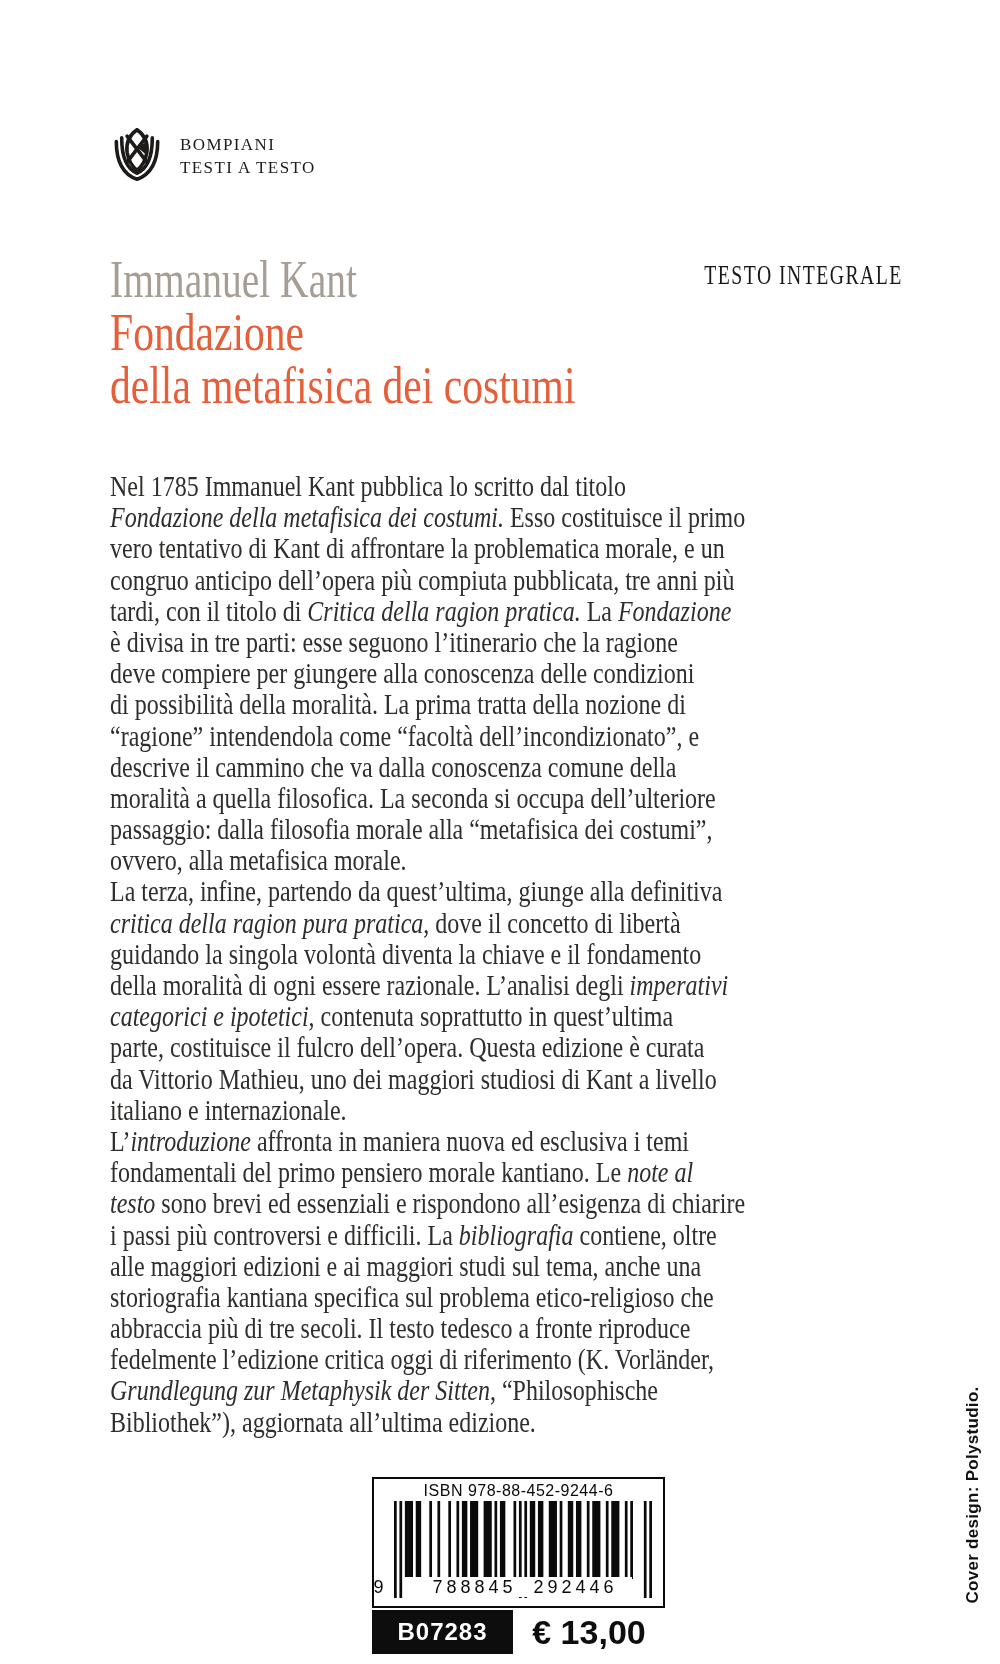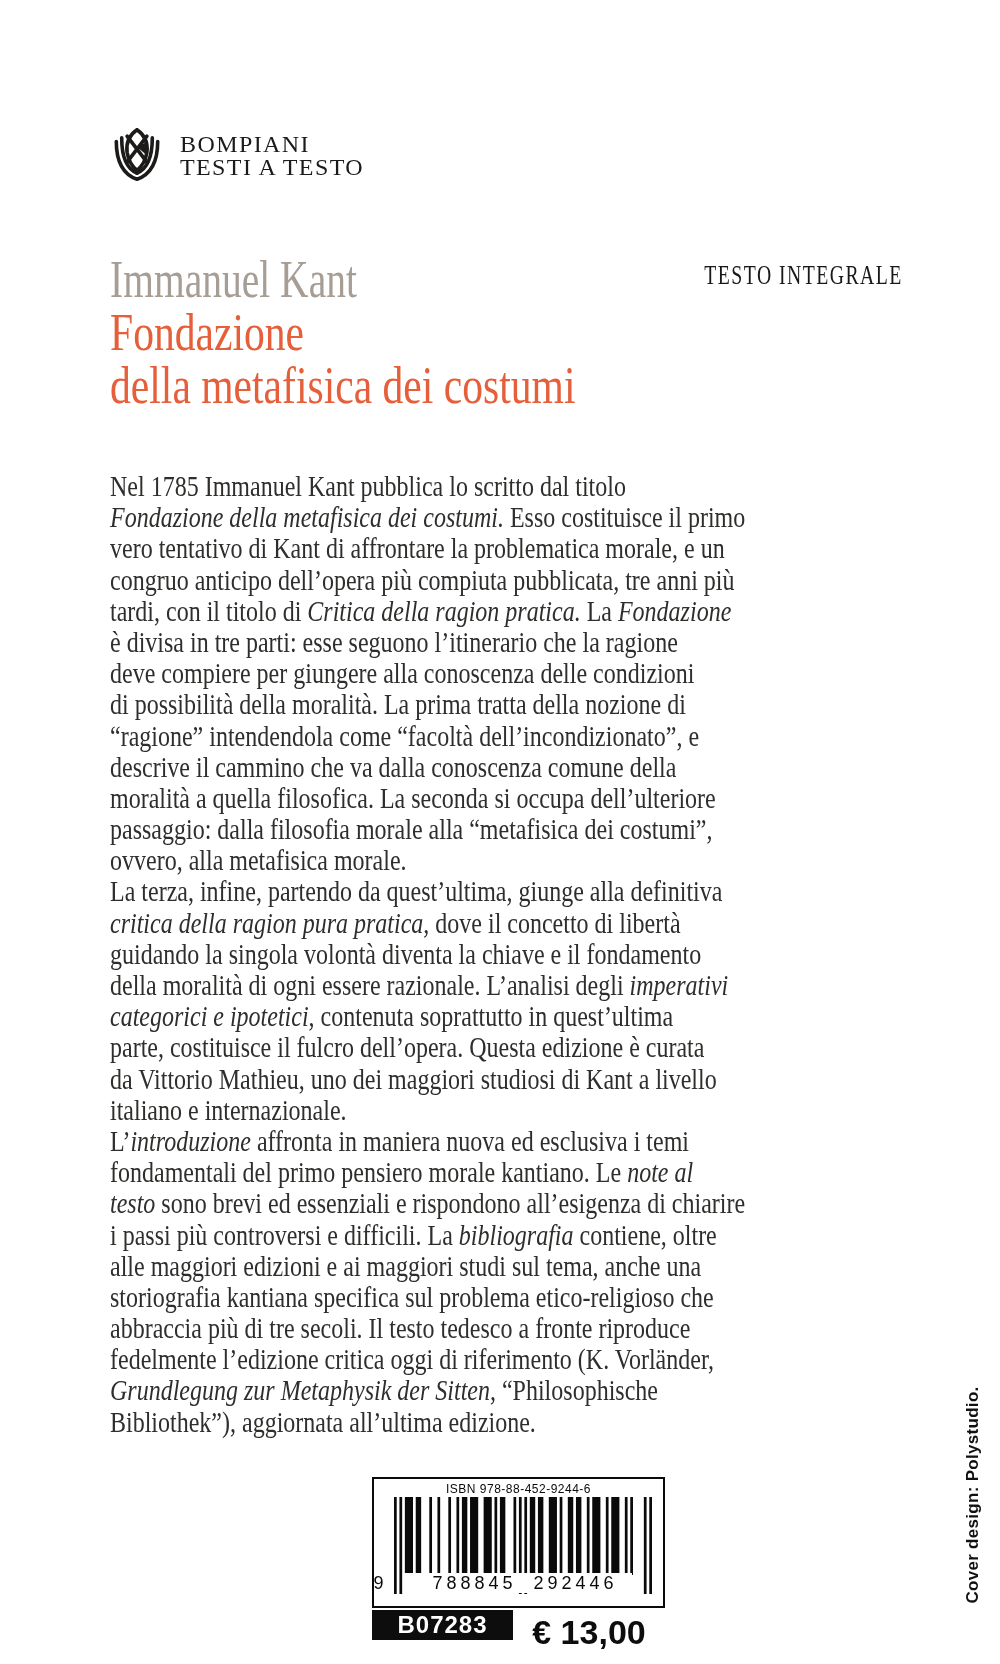--- a/index.html
+++ b/index.html
@@ -2,51 +2,51 @@
 <html><head>
 <meta charset="utf-8">
 <style>
   html,body{margin:0;padding:0;background:#888;}
   .page{position:relative;width:1000px;height:1664px;background:#ffffff;
         font-family:"Liberation Serif",serif;color:#2f2e2c;overflow:hidden;margin:0 auto;}
 
   
   .brand{position:absolute;left:110px;top:126px;display:flex;gap:16px;align-items:flex-start;}
   .brand svg{display:block;}
-  .brand-text{padding-top:7px;font-size:24px;line-height:23px;letter-spacing:1.4px;
+  .brand-text{padding-top:7px;font-size:17px;line-height:23px;letter-spacing:1.4px;
               color:#1d1b19;white-space:nowrap;}
 
   
   .author{position:absolute;left:110px;top:250px;font-size:52px;color:#a69d95;
           white-space:nowrap;transform:scaleX(.76);transform-origin:0 0;}
   .badge{position:absolute;top:260px;right:97px;font-size:27px;letter-spacing:2px;color:#191817;
          white-space:nowrap;transform:scaleX(.73);transform-origin:100% 0;}
   .title{position:absolute;left:110px;top:306px;font-size:52px;line-height:53px;
          white-space:nowrap;transform:scaleX(.8);transform-origin:0 0;}
 
   
   .body-text{position:absolute;left:110px;top:470px;width:800px;}
   .bline{font-size:30px;line-height:31.2px;height:31.2px;white-space:nowrap;
          transform:scaleX(.8);transform-origin:0 0;color:#2f2e2c;}
   .bline .it{font-style:italic;}
 
   
   .bcbox{position:absolute;left:372px;top:1477px;width:293px;height:131px;background:#fff;
          border:2px solid #0a0a0a;box-sizing:border-box;
          font-family:"Liberation Sans",sans-serif;}
-  .isbn{text-align:center;font-size:12px;letter-spacing:.5px;margin-top:3px;color:#0a0a0a;white-space:nowrap;}
+  .isbn{text-align:center;font-size:16px;letter-spacing:.5px;margin-top:3px;color:#0a0a0a;white-space:nowrap;}
   .bars{position:relative;width:274px;height:97px;margin:1px auto 0;}
   .bars svg{position:absolute;left:12px;top:0;width:258px;height:97px;}
   .bcd{position:absolute;top:76px;font-size:18px;letter-spacing:4px;color:#0a0a0a;
        font-family:"Liberation Sans",sans-serif;line-height:20px;}
   .d1{left:-8px;}
   .d2{left:22px;width:112px;text-align:center;background:#fff;padding-left:15px;}
   .d3{left:138px;width:112px;text-align:center;background:#fff;}
 
-  .codebox{position:absolute;left:372px;top:1610px;width:141px;height:30px;background:#0d0d0d;
+  .codebox{position:absolute;left:372px;top:1610px;width:141px;height:44px;background:#0d0d0d;
            color:#fff;display:flex;align-items:center;justify-content:center;
            font-family:"Liberation Sans",sans-serif;font-weight:bold;font-size:24px;letter-spacing:1px;}
   .pricebox{position:absolute;left:513px;top:1610px;width:152px;height:44px;background:#fff;
             display:flex;align-items:center;justify-content:center;color:#0d0d0d;
             font-family:"Liberation Sans",sans-serif;font-weight:bold;font-size:34px;}
 
   
   .credit{position:absolute;left:873px;top:1395px;width:200px;height:200px;
           display:flex;align-items:center;justify-content:center;transform:rotate(-90deg);
           font-family:"Liberation Sans",sans-serif;font-weight:bold;font-size:17px;

